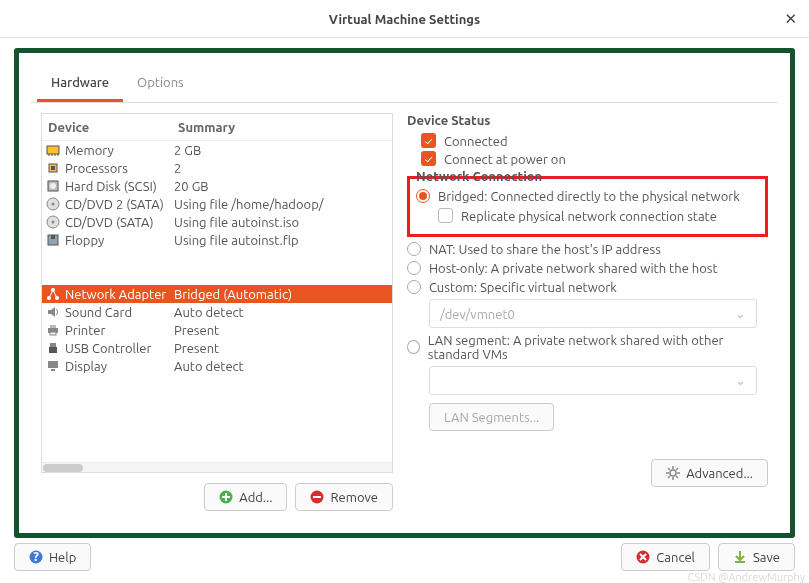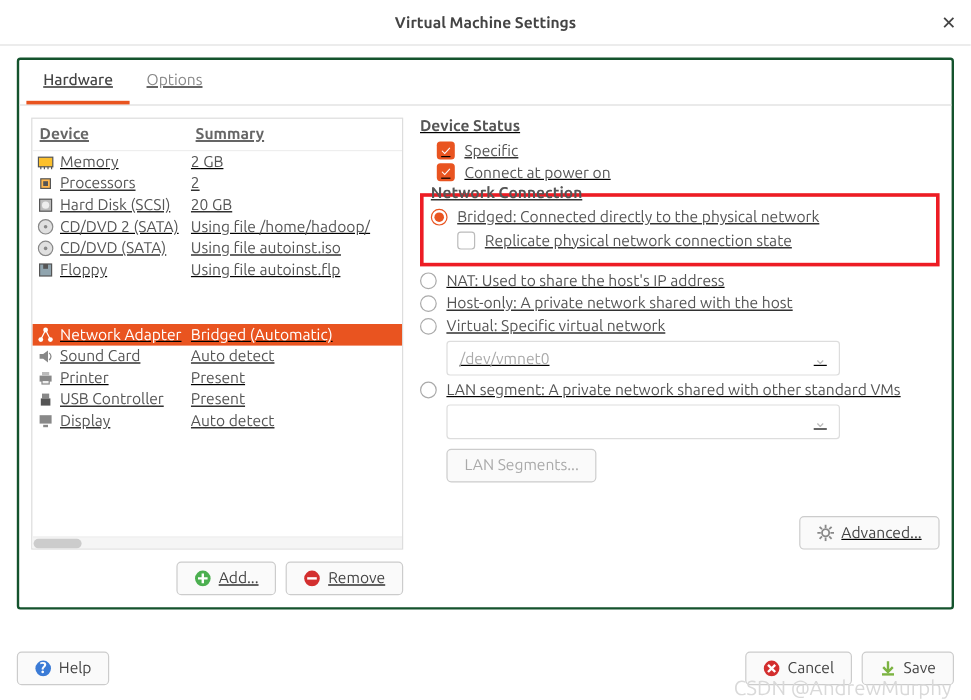--- a/index.html
+++ b/index.html
@@ -1,26 +1,26 @@
 <!DOCTYPE html>
 <html><head>
 <meta charset="utf-8">
 <style>
 * { box-sizing: border-box; font-family: Ubuntu, "Segoe UI", sans-serif; font-size: 13px; }
 body { margin: 0; background: #fff; width: 809px; height: 583px; position: relative; }
 .titlebar { height: 38px; display: flex; align-items: center; justify-content: center; border-bottom: 1px solid #e0e0e0; position: relative; }
 .titlebar-title { font-weight: bold; color: #444; }
 .titlebar .close { position: absolute; right: 12px; color: #444; cursor: pointer; font-size: 15px; }
 .dialog-body { padding: 10px 14px 6px 14px; }
-.pane { border: 2px solid #14532d; border-radius: 3px; padding: 0; text-decoration: underline; }
+.pane { border: 5px solid #14532d; border-radius: 3px; padding: 12px; }
 .tabs { display: flex; border-bottom: 1px solid #ddd; padding: 0 6px; }
 .tab { padding: 10px 14px; color: #888; cursor: pointer; }
 .tab.active { color: #444; border-bottom: 3px solid #e95420; font-weight: 500; }
 .content { display: flex; padding: 10px 10px; gap: 14px; }
-.left { width: 310px; display: flex; flex-direction: column; }
+.left { width: 352px; display: flex; flex-direction: column; }
 .dev-table { border: 1px solid #ddd; height: 360px; overflow: hidden; position: relative; }
 .dev-head { display: flex; font-weight: bold; color: #666; padding: 6px 6px; border-bottom: 1px solid #eee; }
 .dev-head .c1 { width: 130px; }
 .dev-row { display: flex; align-items: flex-end; padding: 2px 2px; color: #555; }
 .dev-row .icon { width: 18px; display: inline-flex; justify-content: center; }
 .dev-row .c1 { width: 130px; display: flex; align-items: center; gap: 3px; white-space: nowrap; overflow: hidden; }
 .dev-row .c2 { flex: 1; white-space: nowrap; overflow: hidden; }
 .dev-row.sel { background: #e95420; color: #fff; margin-top: 36px; }
 .dev-scroll { position: absolute; bottom: 0; left: 0; right: 0; height: 10px; background: #f5f5f5; border-top: 1px solid #eee; }
 .dev-scroll .thumb { width: 40px; height: 8px; background: #ccc; border-radius: 4px; margin: 1px 0 0 1px; }
@@ -36,21 +36,21 @@
 .radio { width: 14px; height: 14px; border-radius: 50%; border: 1px solid #aaa; display: inline-flex; align-items: center; justify-content: center; }
 .radio.sel { border-color: #e95420; }
 .radio.sel .dot { width: 8px; height: 8px; border-radius: 50%; background: #e95420; }
 .sub { margin-left: 22px; }
 .ddl { border: 1px solid #ddd; border-radius: 3px; display: flex; align-items: center; justify-content: space-between; padding: 6px 10px; color: #aaa; margin: 4px 0 4px 22px; width: 328px; }
 .ddl .chev { color: #bbb; }
 .seg-btn { margin-left: 22px; margin-top: 4px; color: #aaa; text-align: center; }
 .adv-row { display: flex; justify-content: flex-end; margin-top: 28px; }
 .footer { position: absolute; bottom: 12px; left: 14px; right: 14px; display: flex; justify-content: space-between; align-items: center; }
 .footer-right { display: flex; gap: 8px; }
-.watermark { position: absolute; bottom: 0; right: 16px; color: #d9d9d9; font-size: 17px; pointer-events: none; }
+.watermark { position: absolute; bottom: 0; right: 4px; color: #d9d9d9; font-size: 11px; pointer-events: none; }
 svg { display: block; }
 </style>
 </head>
 <body>
 
 <div class="titlebar">
   <span class="titlebar-title">Virtual Machine Settings</span>
   <span class="close">✕</span>
 </div>
 
@@ -230,21 +230,21 @@
               </span>
             <span>Remove</span>
           </button>
         </div>
       </div>
 
       <div class="right">
         <div class="sect-title">Device Status</div>
         <div class="chk-row">
           <span class="checkbox">✓</span>
-          <span>Specific</span>
+          <span>Connected</span>
         </div>
         <div class="chk-row">
           <span class="checkbox">✓</span>
           <span>Connect at power on</span>
         </div>
 
         <div class="hl-box">
           <div class="sect-title" style="margin-top:-14px;">Network Connection</div>
           <div class="radio-row">
             <span class="radio sel">
@@ -261,21 +261,21 @@
         <div class="radio-row">
           <span class="radio"></span>
           <span>NAT: Used to share the host's IP address</span>
         </div>
         <div class="radio-row">
           <span class="radio"></span>
           <span>Host-only: A private network shared with the host</span>
         </div>
         <div class="radio-row">
           <span class="radio"></span>
-          <span>Virtual: Specific virtual network</span>
+          <span>Custom: Specific virtual network</span>
         </div>
         <div class="ddl">
           <span>/dev/vmnet0</span>
           <span class="chev">⌄</span>
         </div>
         <div class="radio-row">
           <span class="radio"></span>
           <span>LAN segment: A private network shared with other standard VMs</span>
         </div>
         <div class="ddl">

